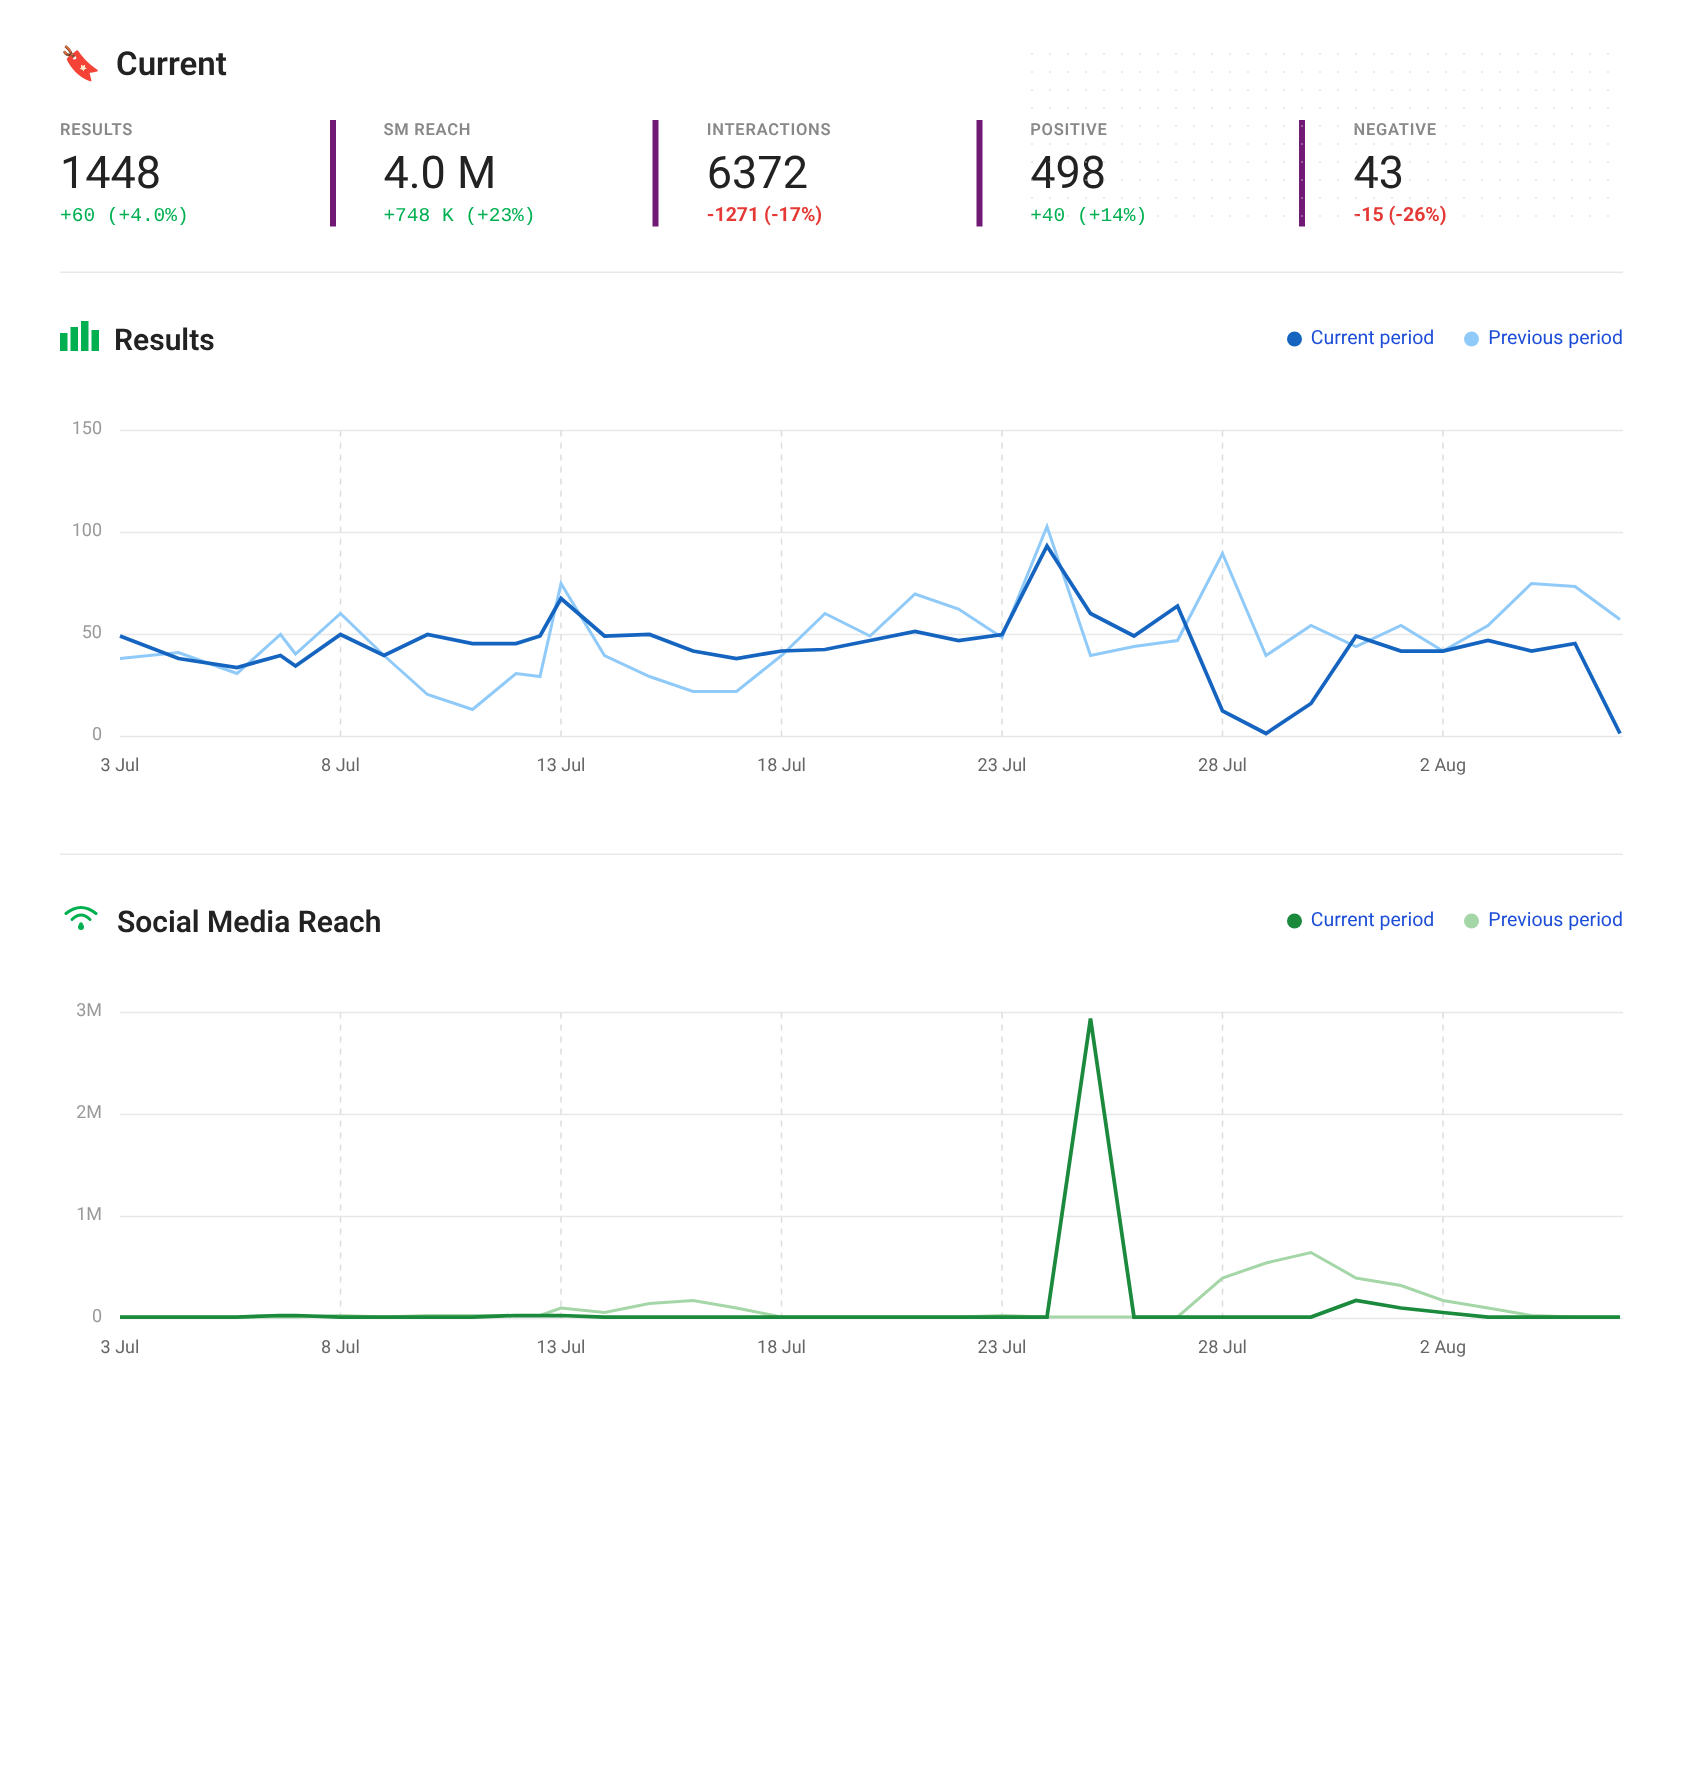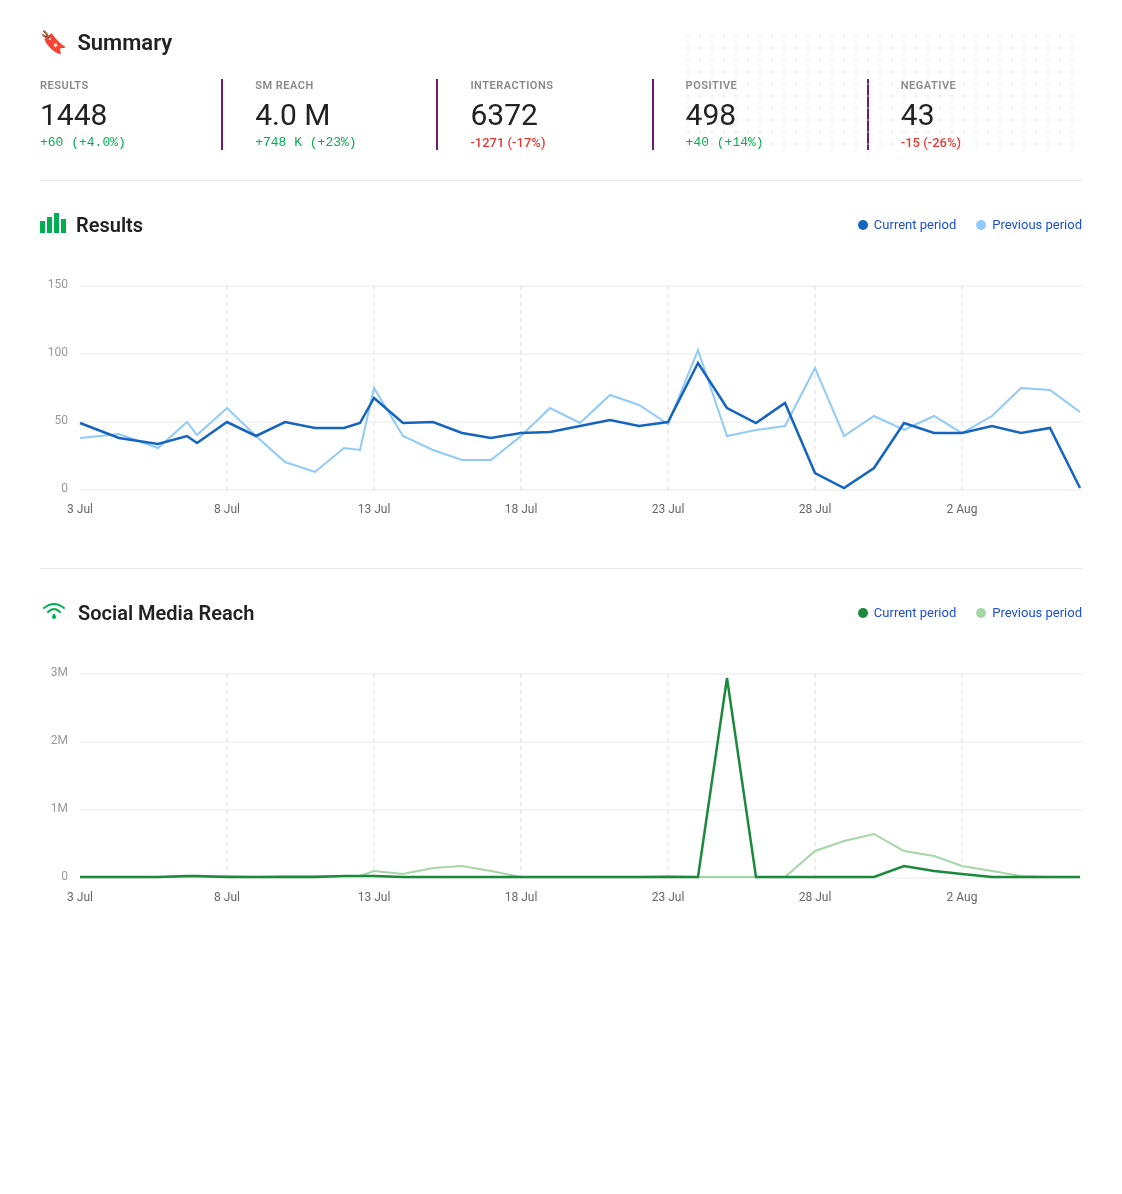--- a/index.html
+++ b/index.html
@@ -42,21 +42,21 @@
       gap: 0;
     }
 
     .metric-item {
       flex: 1;
       padding-right: 20px;
     }
 
     .metric-item + .metric-item {
       padding-left: 32px;
-      border-left: 2px solid #701a75;
+      border-left: 4px solid #701a75;
     }
 
     .metric-label {
       font-size: 11px;
       font-weight: 600;
       color: #888;
       letter-spacing: 0.5px;
       text-transform: uppercase;
       margin-bottom: 6px;
     }
@@ -68,21 +68,21 @@
       line-height: 1.1;
       margin-bottom: 4px;
     }
 
     .metric-change {
       font-size: 13px;
       font-weight: 500;
     }
 
     .positive { color: #00b050; font-family: Liberation Mono, monospace; }
-    .negative { color: #e53935; }
+    .negative { color: #e53935; font-weight: bold; }
 
     
     .dot-pattern {
       position: absolute;
       top: 0;
       right: 0;
       width: 400px;
       height: 120px;
       background-image: radial-gradient(circle, #ccc 1px, transparent 1px);
       background-size: 12px 12px;
@@ -170,21 +170,21 @@
   </style>
 </head>
 <body>
 
 <div class="page-container">
 
   <div class="summary-section">
     <div class="dot-pattern"></div>
     <div class="section-title">
       <span class="bookmark-icon">🔖</span>
-      <span>Summary</span>
+      <span>Current</span>
     </div>
     <div class="metrics-row" id="metrics-row">
         <div class="metric-item">
           <div class="metric-label">RESULTS</div>
           <div class="metric-value">1448</div>
           <div class="metric-change positive">+60 (+4.0%)</div>
         </div>
         <div class="metric-item">
           <div class="metric-label">SM REACH</div>
           <div class="metric-value">4.0 M</div>

